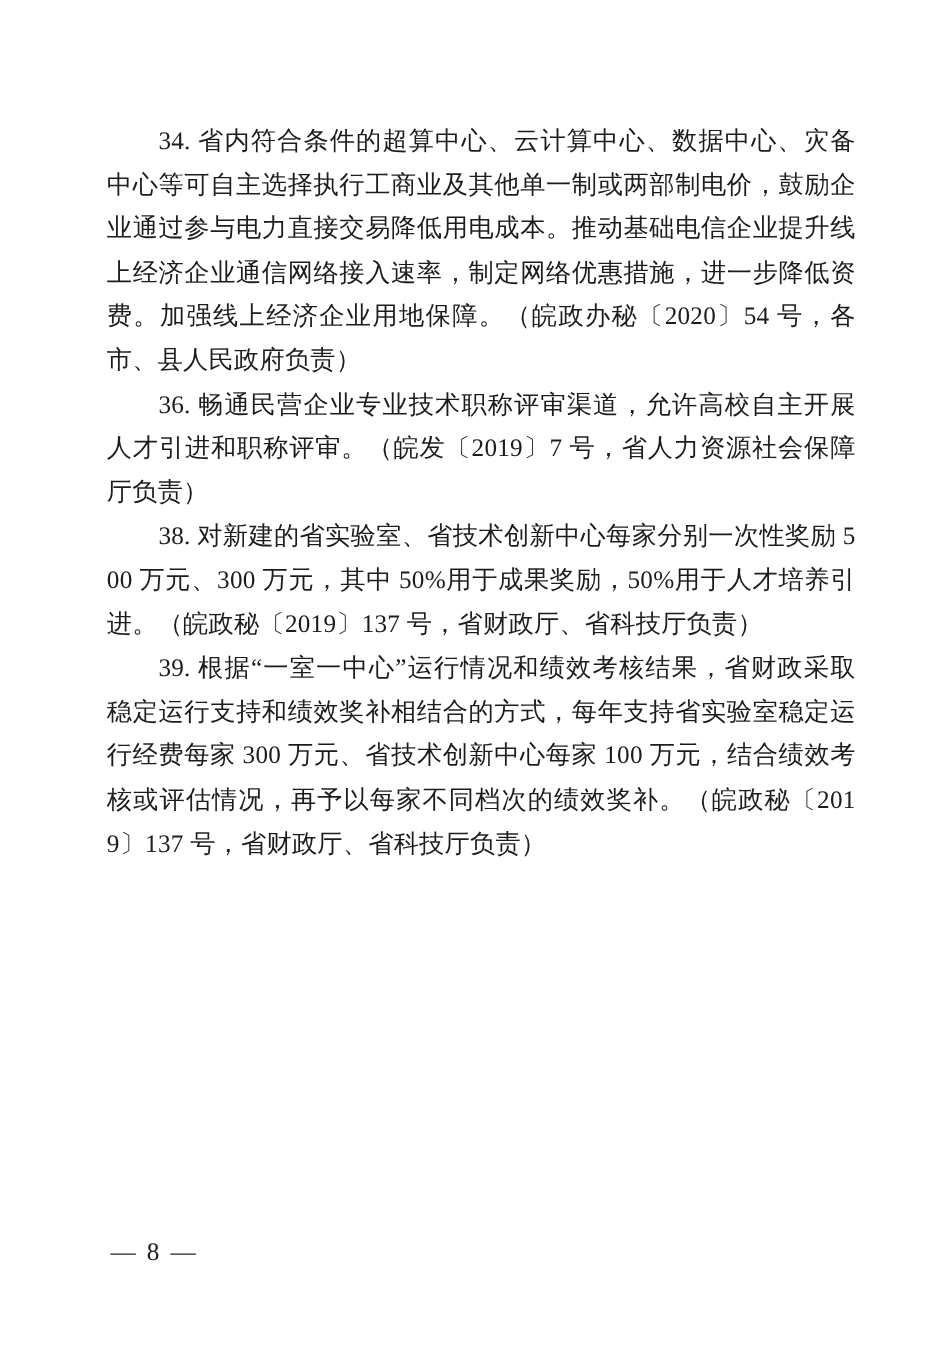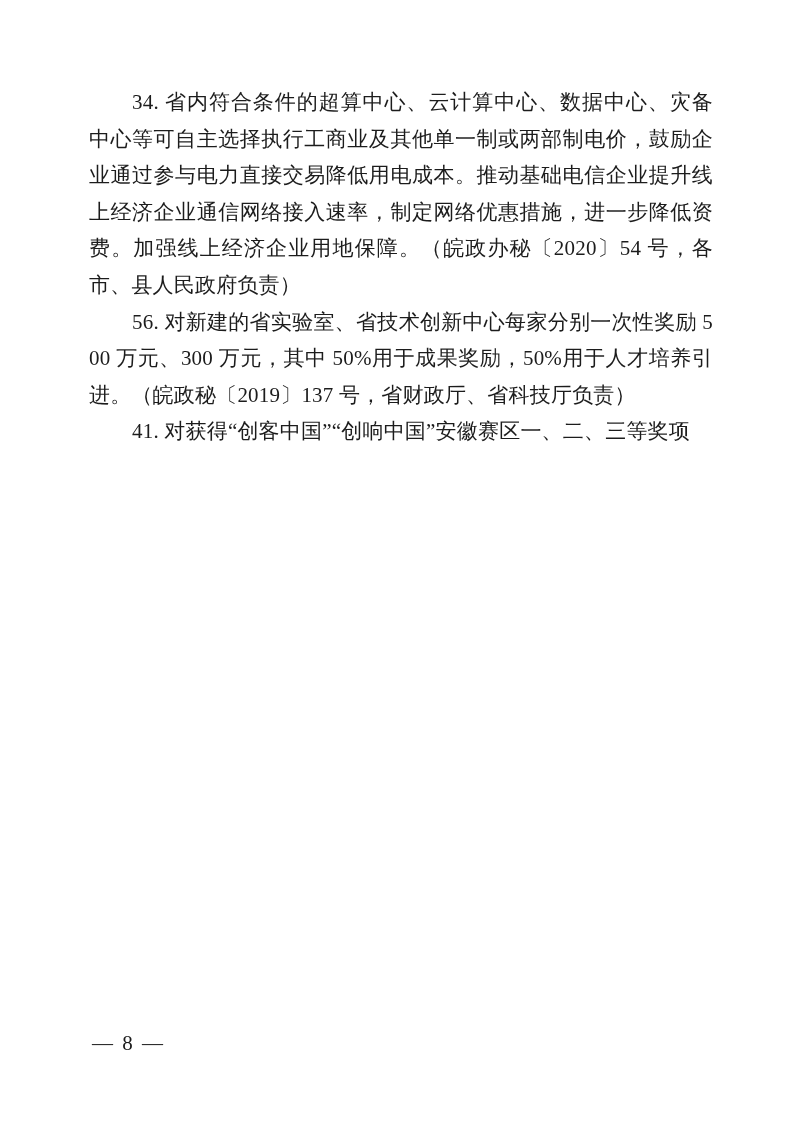--- a/index.html
+++ b/index.html
@@ -14,21 +14,21 @@
     overflow: hidden;
   }
   .page {
     position: absolute;
     inset: 0;
     background: #ffffff;
   }
   .page-content {
     position: absolute;
     left: 89px;
-    top: 84px;
+    top: 99px;
     width: 624px;
   }
   p.doc-par {
     margin: 0;
     padding: 0;
     font-family: "Liberation Serif", "DejaVu Serif", serif;
     font-size: 21px;
     line-height: 36.6px;
     color: #1c1c1c;
     text-align: justify;
@@ -47,19 +47,20 @@
     letter-spacing: 2px;
   }
 </style>
 </head>
 <body>
 
 <div class="page">
 
   <div class="page-content">
     <p class="doc-par">34. 省内符合条件的超算中心、云计算中心、数据中心、灾备中心等可自主选择执行工商业及其他单一制或两部制电价，鼓励企业通过参与电力直接交易降低用电成本。推动基础电信企业提升线上经济企业通信网络接入速率，制定网络优惠措施，进一步降低资费。加强线上经济企业用地保障。（皖政办秘〔2020〕54 号，各市、县人民政府负责）</p>
-    <p class="doc-par">56. 对新建的省实验室、省技术创新中心每家分别一次性奖励 500 万元、300 万元，其中 50%用于成果奖励，50%用于人才培养引进。（皖政秘〔2019〕137 号，省财政厅、省科技厅负责）</p>
-    <p class="doc-par">41. 对获得“创客中国”“创响中国”安徽赛区一、二、三等奖项</p>
+    <p class="doc-par">36. 畅通民营企业专业技术职称评审渠道，允许高校自主开展人才引进和职称评审。（皖发〔2019〕7 号，省人力资源社会保障厅负责）</p>
+    <p class="doc-par">38. 对新建的省实验室、省技术创新中心每家分别一次性奖励 500 万元、300 万元，其中 50%用于成果奖励，50%用于人才培养引进。（皖政秘〔2019〕137 号，省财政厅、省科技厅负责）</p>
+    <p class="doc-par">39. 根据“一室一中心”运行情况和绩效考核结果，省财政采取稳定运行支持和绩效奖补相结合的方式，每年支持省实验室稳定运行经费每家 300 万元、省技术创新中心每家 100 万元，结合绩效考核或评估情况，再予以每家不同档次的绩效奖补。（皖政秘〔2019〕137 号，省财政厅、省科技厅负责）</p>
   </div>
 
   <div class="page-number">— 8 —</div>
 
 </div>
 
 </body></html>

